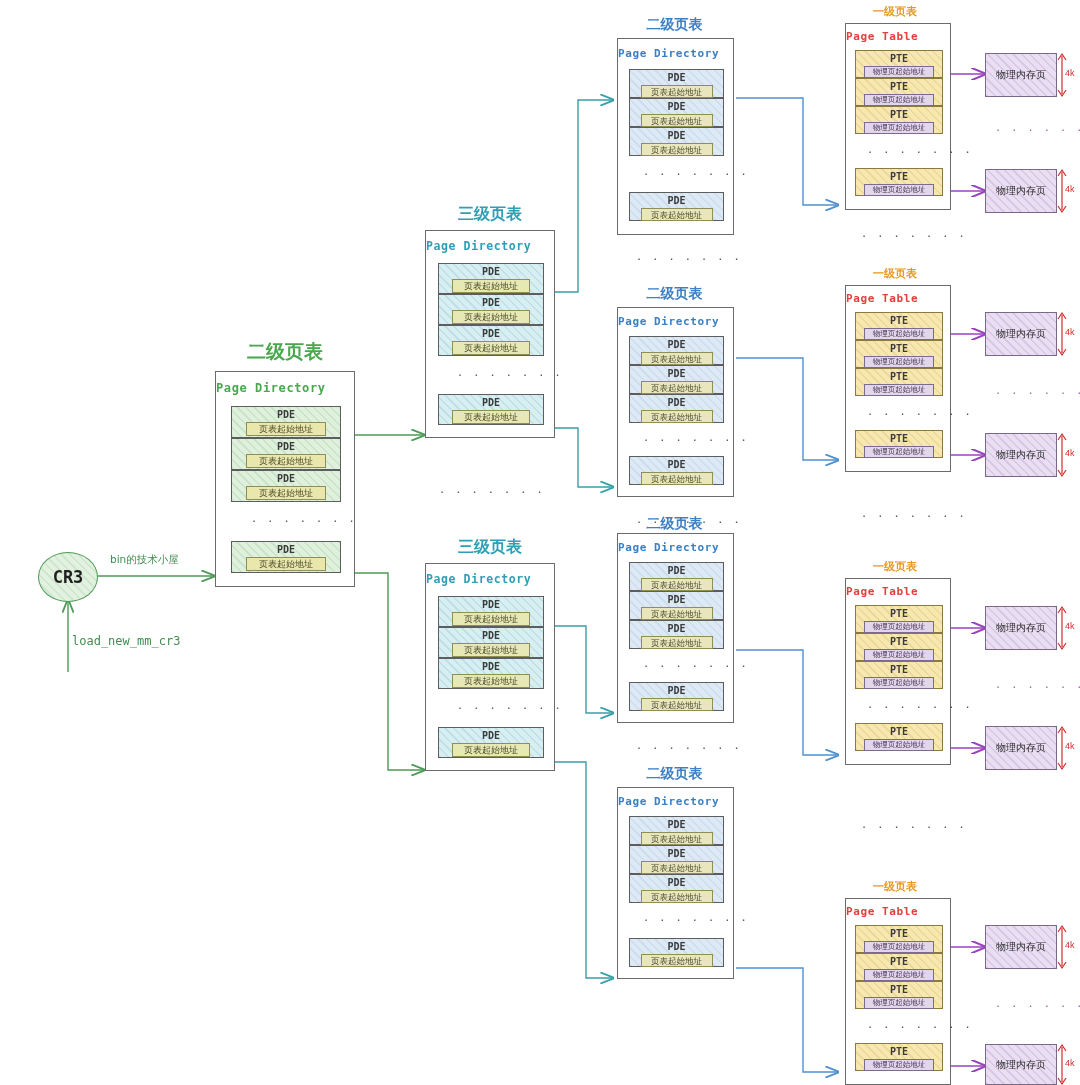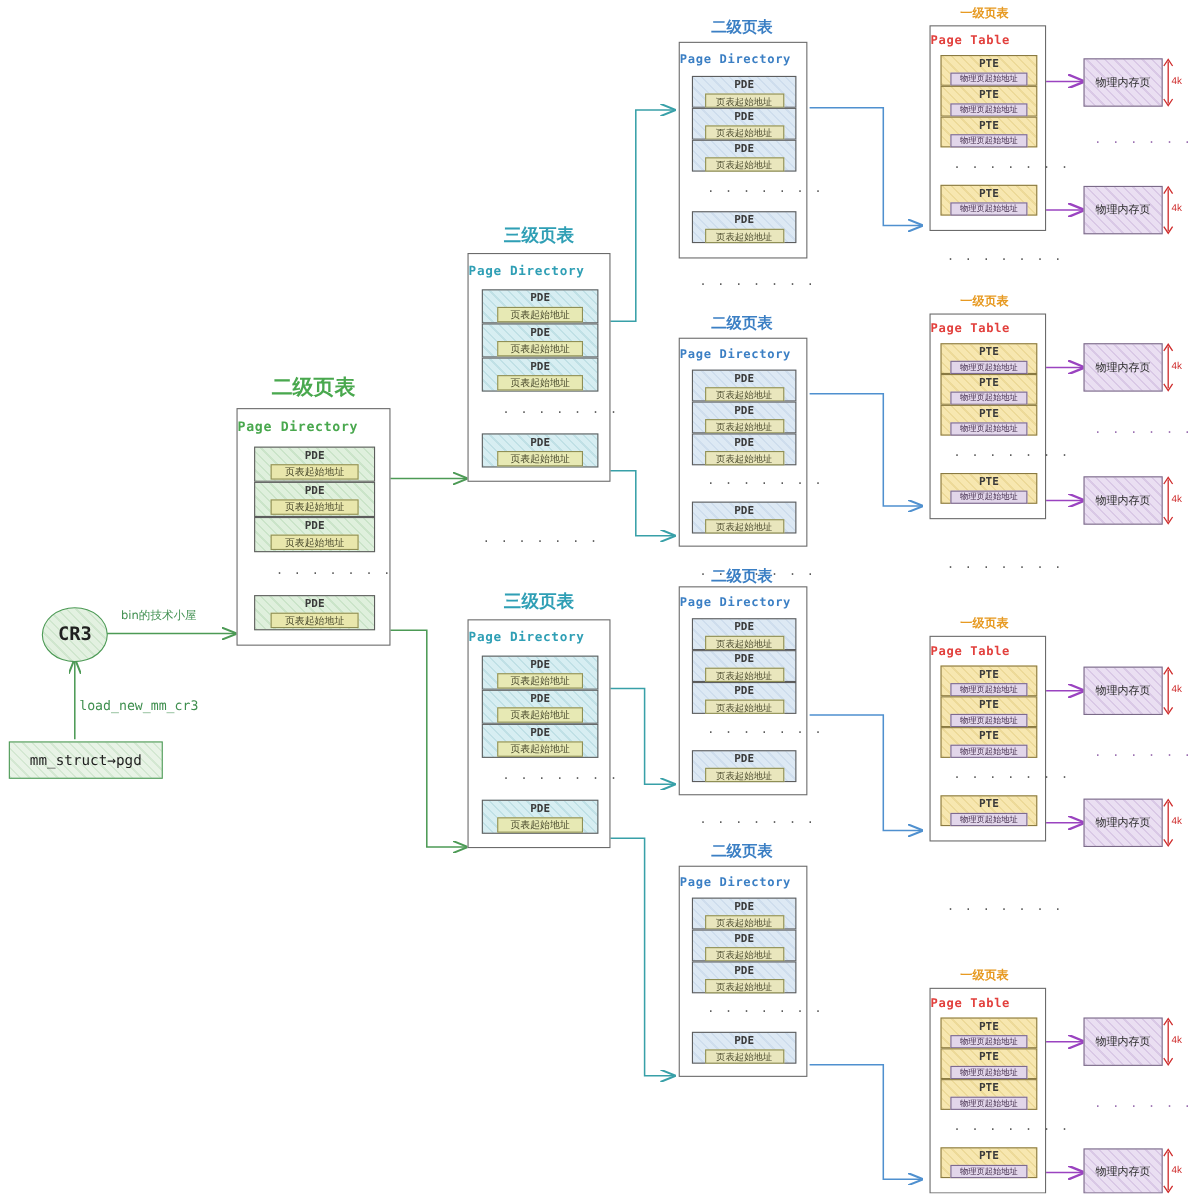--- a/index.html
+++ b/index.html
@@ -172,23 +172,20 @@
         <path d="M1058,763 L1062,769 L1066,763"></path>
       <path d="M1062,928 L1062,966"></path>
         <path d="M1058,932 L1062,926 L1066,932"></path>
         <path d="M1058,962 L1062,968 L1066,962"></path>
       <path d="M1062,1047 L1062,1082"></path>
         <path d="M1058,1051 L1062,1045 L1066,1051"></path>
         <path d="M1058,1078 L1062,1084 L1066,1078"></path>
     </g>
   </svg>
 
-  <div class="mmbox" style="left:8px;top:674px;width:138px;height:32px;">
-    <span>mm_struct→pgd</span>
-  </div>
   <div class="wirelabel mono" style="left:72px;top:634px;">load_new_mm_cr3</div>
   <div class="cr3" style="left:38px;top:552px;width:58px;height:48px;">
     <span>CR3</span>
   </div>
   <div class="wirelabel" style="left:110px;top:553px;">bin的技术小屋</div>
 
   <div class="lvl-label" style="left:215px;top:339px;width:140px;font-size:19px;color:#49a84e;">二级页表</div>
   <div class="tableframe" style="left:215px;top:371px;width:140px;height:216px;">
     <div class="tbl-title" style="top:9px;font-size:12px;color:#49a84e;">Page Directory</div>
     <div class="entry pde4" style="left:15px;top:34px;width:110px;height:32px;">

